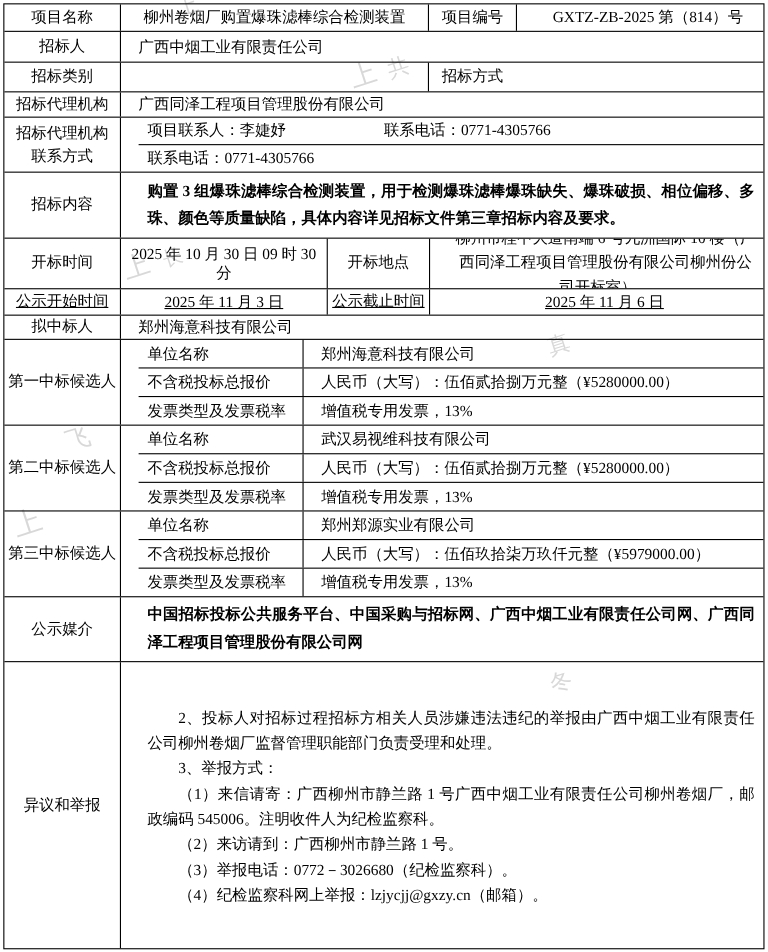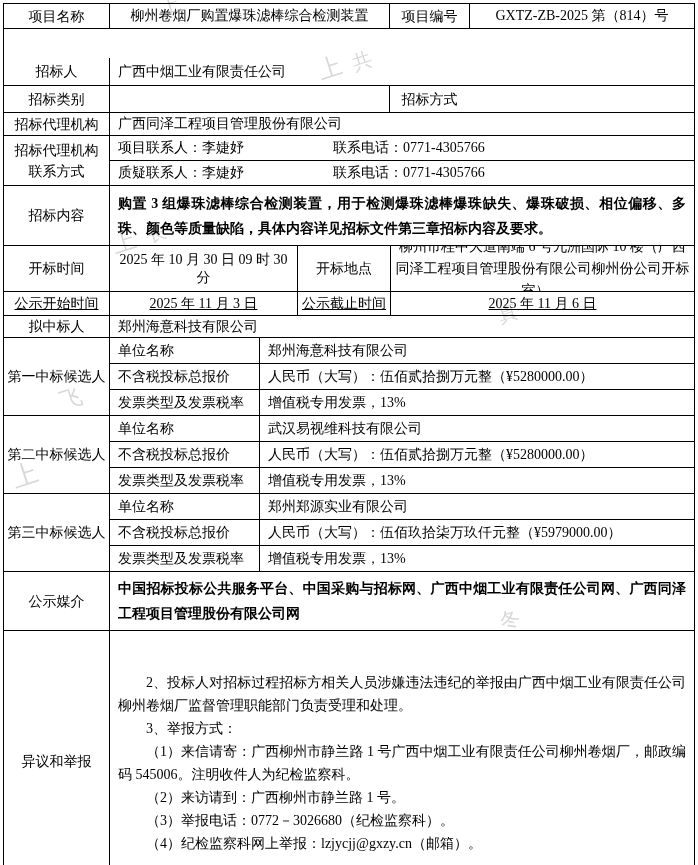--- a/index.html
+++ b/index.html
@@ -21,22 +21,22 @@
   .cell + .cell, .subcol { border-left: 1px solid #000; }
   .lab { justify-content: center; text-align: center; flex-direction: column; line-height: 1.5; }
   .val { padding: 0 8px; }
   .center { justify-content: center; text-align: center; padding: 0 2px; }
   .w105 { width: 105px; flex: none; }
   .w280 { width: 280px; flex: none; }
   .w80  { width: 80px;  flex: none; }
   .w188 { width: 188px; flex: none; }
   .w93  { width: 93px;  flex: none; }
   .w149 { width: 149px; flex: none; }
-  .grow { flex: 1 1 auto; min-width: 0; }
-  .r1 { height: 25px; } .r2 { height: 28px; margin-top: 29px; } .r3 { height: 27px; }
+  .grow { flex: 1 1 auto; min-width: 0; padding-left: 16px; }
+  .r1 { height: 25px; } .r2 { height: 28px; } .r3 { height: 27px; }
   .r4 { height: 23px; } .r5 { height: 50px; } .r6 { height: 60px; justify-content: flex-end; }
   .r7 { height: 46px; } .r8 { height: 24px; text-decoration: underline; } .r9 { height: 22px; justify-content: space-between; }
   .rc { height: 78px; } .rm { height: 59px; } .ro { height: 260px; }
   .subcol { display: flex; flex-direction: column; }
   .subrow { display: flex; flex: 1 1 auto; border-bottom: 1px solid #000; align-items: stretch; }
   .subrow:last-child { border-bottom: none; }
   .opts { display: flex; justify-content: center; gap: 46px; width: 100%; flex-direction: column; }
   .opt { white-space: nowrap; }
   .opt .box { margin-right: 2px; }
   .wrap { display: block; line-height: 25px; text-align: justify; padding: 4px 8px; width: 100%; font-weight: bold; }
@@ -107,21 +107,20 @@
       <div class="cell lab w105">
         <span>招标代理机构</span>
         <span>联系方式</span>
       </div>
       <div class="subcol grow">
         <div class="subrow contact-line">
           <span class="person">项目联系人：李婕妤</span>
           <span>联系电话：0771-4305766</span>
         </div>
         <div class="subrow contact-line">
-          <span class="person">质疑联系人：李婕妤</span>
           <span>联系电话：0771-4305766</span>
         </div>
       </div>
     </div>
 
     <div class="row r6">
       <div class="cell lab w105">招标内容</div>
       <div class="cell grow">
         <span class="wrap">购置 3 组爆珠滤棒综合检测装置，用于检测爆珠滤棒爆珠缺失、爆珠破损、相位偏移、多珠、颜色等质量缺陷，具体内容详见招标文件第三章招标内容及要求。</span>
       </div>

